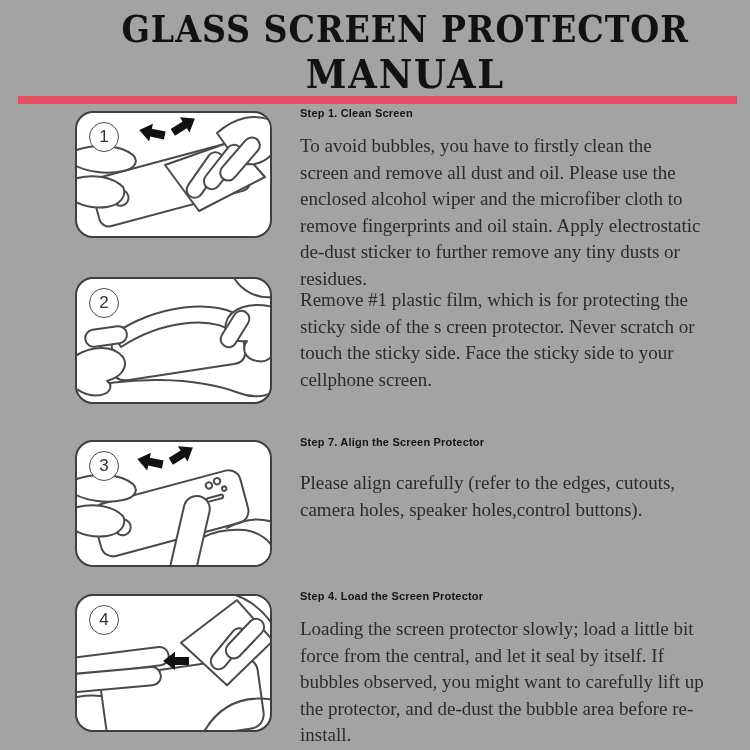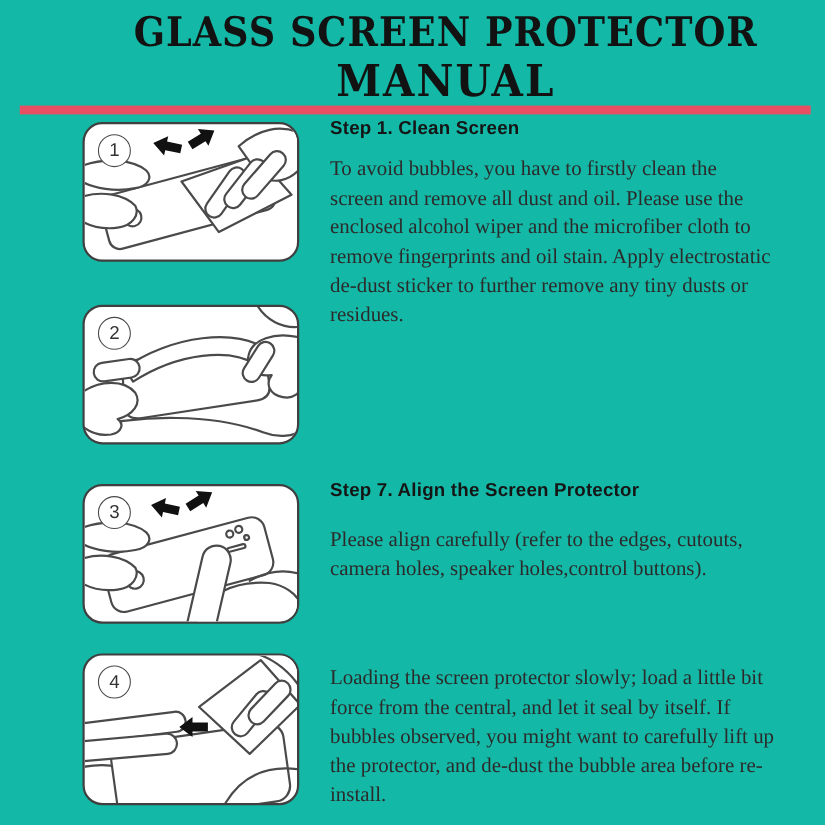--- a/index.html
+++ b/index.html
@@ -1,36 +1,36 @@
 <!DOCTYPE html>
 <html><head>
 <meta charset="utf-8">
 <style>
   html,body{margin:0;padding:0;background:#fff;}
-  #page{position:relative;width:750px;height:750px;background:#14b8a6;overflow:hidden;
+  #page{position:relative;width:750px;height:750px;background:#a3a3a3;overflow:hidden;
         font-family:"Liberation Sans",sans-serif;}
   
   .title-wrap{position:absolute;top:10px;left:30px;width:750px;text-align:center;color:#121212;}
   .title-line1{display:inline-block;font-family:"DejaVu Serif",serif;font-weight:bold;
         font-size:37px;letter-spacing:1px;transform:scaleX(.9);transform-origin:center;
         white-space:nowrap;line-height:1.05;}
   .title-line2{display:block;margin-top:1px;}
   .title-line2 span{display:inline-block;font-family:"DejaVu Serif",serif;font-weight:bold;
         font-size:40px;letter-spacing:2px;transform:scaleX(.92);transform-origin:center;}
   .divider{position:absolute;top:96px;left:18px;width:719px;height:8px;background:#E94F63;}
   
   .row{position:absolute;left:0;width:750px;}
   .illus{position:absolute;left:75px;top:0;width:197px;height:127px;border:2px solid #3f3f3f;
         border-radius:18px;box-sizing:border-box;background:#fff;overflow:hidden;}
   .illus svg{display:block;width:100%;height:100%;}
   .badge{position:absolute;left:12px;top:9px;width:28px;height:28px;border:1.7px solid #4a4a4a;
         border-radius:50%;display:flex;align-items:center;justify-content:center;
         font-size:17px;color:#333;background:#fff;z-index:2;font-family:"Liberation Sans",sans-serif;}
   .txt{position:absolute;left:300px;top:-4px;width:404px;}
-  .step-title{margin:0;font-size:17px;font-weight:700;color:#151515;letter-spacing:.2px;
+  .step-title{margin:0;font-size:11px;font-weight:700;color:#151515;letter-spacing:.2px;
         font-family:"Liberation Sans",sans-serif;}
   .step-body{margin:14px 0 0 0;font-family:"Liberation Serif",serif;font-size:19px;
         line-height:1.4;color:#2b2b2b;}
   .row-3 .step-body{margin-top:22px;}
   .row-4 .illus{height:138px;}
 </style>
 </head>
 <body>
 
 <div id="page">
@@ -84,20 +84,21 @@
           <path d="M36,56 C76,26 142,18 166,40 L158,54 C134,36 84,42 44,68 Z"></path>
           <path d="M156,-3 C164,12 180,20 196,18" fill="none"></path>
           <path d="M196,28 C172,22 152,30 149,44 C146,56 156,64 170,62 C164,70 168,80 180,82 C190,84 196,78 196,72 Z"></path>
           <rect x="-8" y="-20" width="16" height="40" rx="8" transform="translate(158,50) rotate(32)"></rect>
           <path d="M-3,78 C14,66 36,66 46,78 C52,88 44,98 30,102 C36,106 34,114 24,116 C12,118 2,112 -3,108 Z"></path>
           <rect x="8" y="49" width="42" height="17" rx="8.5" transform="rotate(-8 29 57)"></rect>
         </g>
       </svg>
     </div>
     <div class="txt">
+      <p class="step-body">Remove #1 plastic film, which is for protecting the sticky side of the s creen protector. Never scratch or touch the sticky side. Face the sticky side to your cellphone screen.</p>
     </div>
   </div>
 
   <div class="row row-3" style="top:440px">
     <div class="illus">
       <div class="badge">
         <span>3</span>
       </div>
       <svg viewBox="0 0 193 123" preserveAspectRatio="none">
         <g fill="#fff" stroke="#4a4a4a" stroke-width="2" stroke-linejoin="round" stroke-linecap="round">
@@ -145,17 +146,18 @@
           <path d="M128,132 C144,106 168,98 196,102" fill="none"></path>
           <rect x="-56" y="-9" width="104" height="18" rx="9" transform="translate(44,64) rotate(-7)"></rect>
           <rect x="-56" y="-9" width="100" height="18" rx="9" transform="translate(40,82) rotate(-5)"></rect>
         </g>
         <g fill="#111" stroke="none">
           <path d="M-12,-4 L2,-4 L2,-9 L14,0 L2,9 L2,4 L-12,4 Z" transform="translate(100,64) rotate(180)"></path>
         </g>
       </svg>
     </div>
     <div class="txt">
+      <h2 class="step-title">Step 4. Load the Screen Protector</h2>
       <p class="step-body">Loading the screen protector slowly; load a little bit force from the central, and let it seal by itself. If bubbles observed, you might want to carefully lift up the protector, and de-dust the bubble area before re-install.</p>
     </div>
   </div>
 
 </div>
 
 </body></html>

